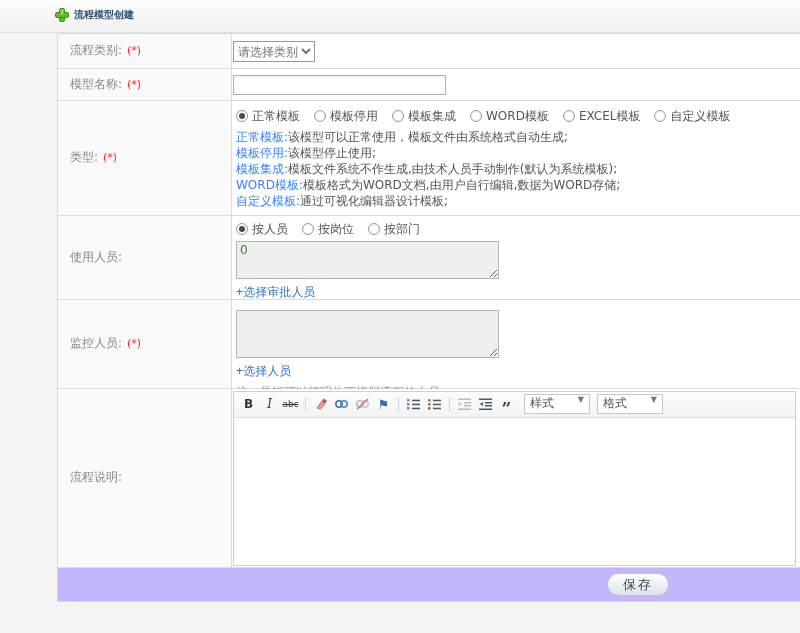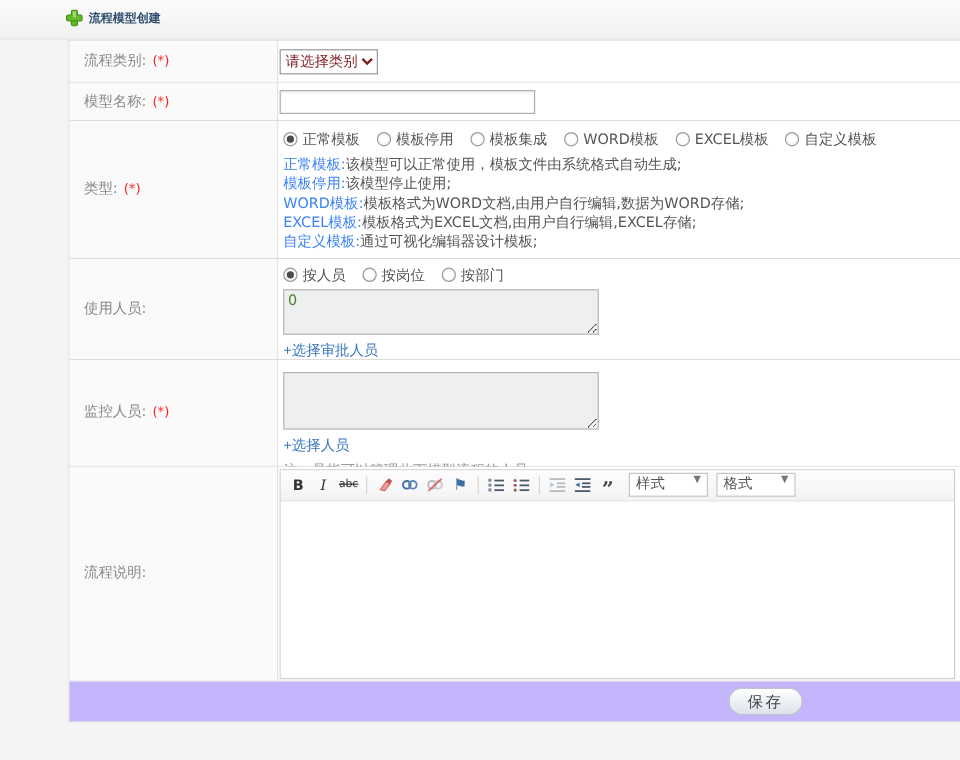--- a/index.html
+++ b/index.html
@@ -42,21 +42,21 @@
   .content-cell { flex: 1; background: #fff; position: relative; }
 
   .r1 { height: 35px; }
   .r2 { height: 32px; }
   .r3 { height: 115px; }
   .r4 { height: 84px; }
   .r5 { height: 89px; }
   .r6 { height: 180px; }
   .rfooter { height: 33px; border-bottom: none; background: #c4b5fd; position: relative; }
 
-  select, input[type=text] { font-family: Liberation Mono, monospace; font-size: 12px; color: #7f1d1d; }
+  select, input[type=text] { font-family: Liberation Serif, serif; font-size: 12px; color: #737373; }
   .category-select { margin: 7px 0 0 1px; width: 82px; height: 21px; border: 1px solid #999; background: #fff; }
   .name-input {
     margin: 6px 0 0 1px; width: 213px; height: 20px;
     border: 1px solid #b0b0b0; background: #fff; padding: 0 3px;
     box-shadow: inset 0 1px 2px rgba(0,0,0,.08);
   }
 
   
   .radio-line { display: flex; align-items: center; flex-wrap: nowrap; }
   .radio-opt { display: inline-flex; align-items: center; margin-right: 14px; color: #555; cursor: default; }
@@ -196,22 +196,22 @@
             <span>EXCEL模板</span>
           </span>
         <span class="radio-opt">
             <span class="rdot"></span>
             <span>自定义模板</span>
           </span>
       </div>
       <div class="type-desc">
         <div><span class="term">正常模板:</span><span>该模型可以正常使用，模板文件由系统格式自动生成;</span></div>
         <div><span class="term">模板停用:</span><span>该模型停止使用;</span></div>
+        <div><span class="term">模板集成:</span><span>模板文件系统不作生成,由技术人员手动制作(默认为系统模板);</span></div>
         <div><span class="term">WORD模板:</span><span>模板格式为WORD文档,由用户自行编辑,数据为WORD存储;</span></div>
-        <div><span class="term">EXCEL模板:</span><span>模板格式为EXCEL文档,由用户自行编辑,EXCEL存储;</span></div>
         <div><span class="term">自定义模板:</span><span>通过可视化编辑器设计模板;</span></div>
       </div>
     </div>
   </div>
 
   <div class="frow r4">
     <div class="label-cell">
       <span>使用人员:</span>
     </div>
     <div class="content-cell users-content">

